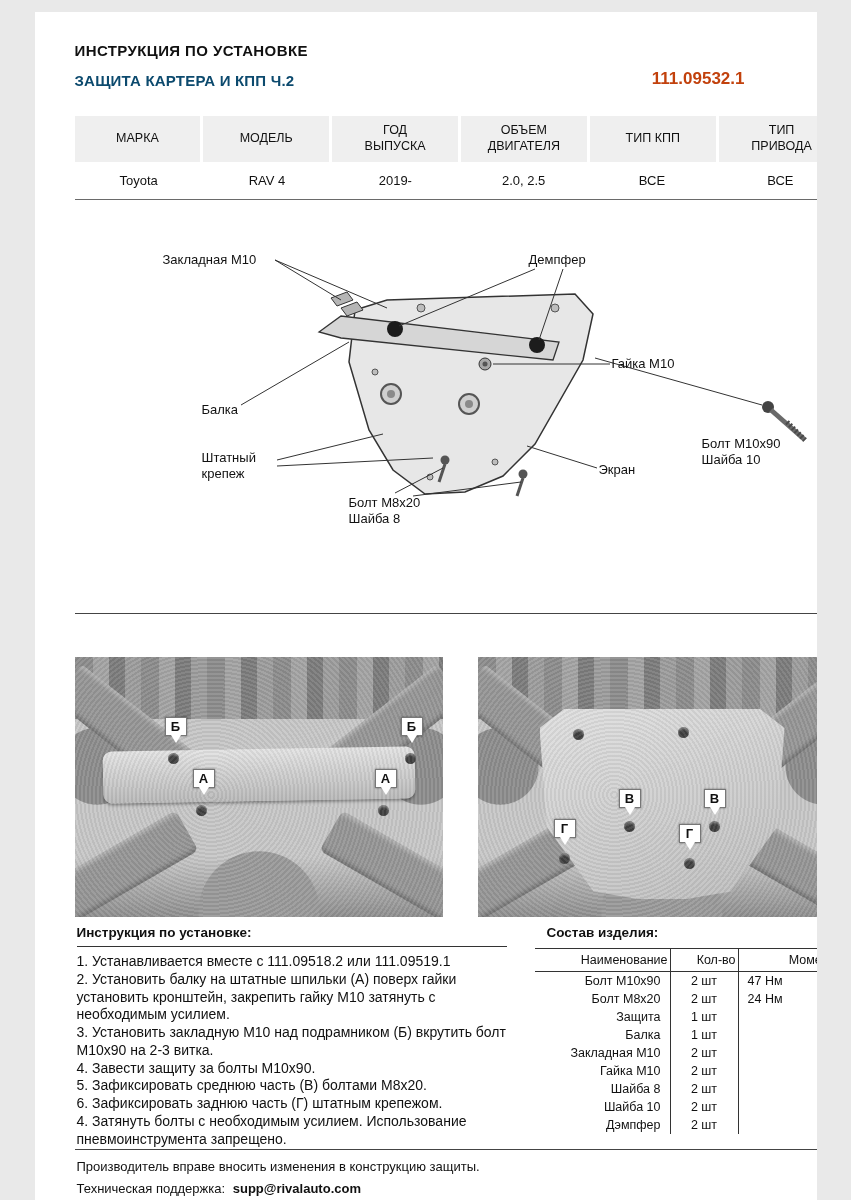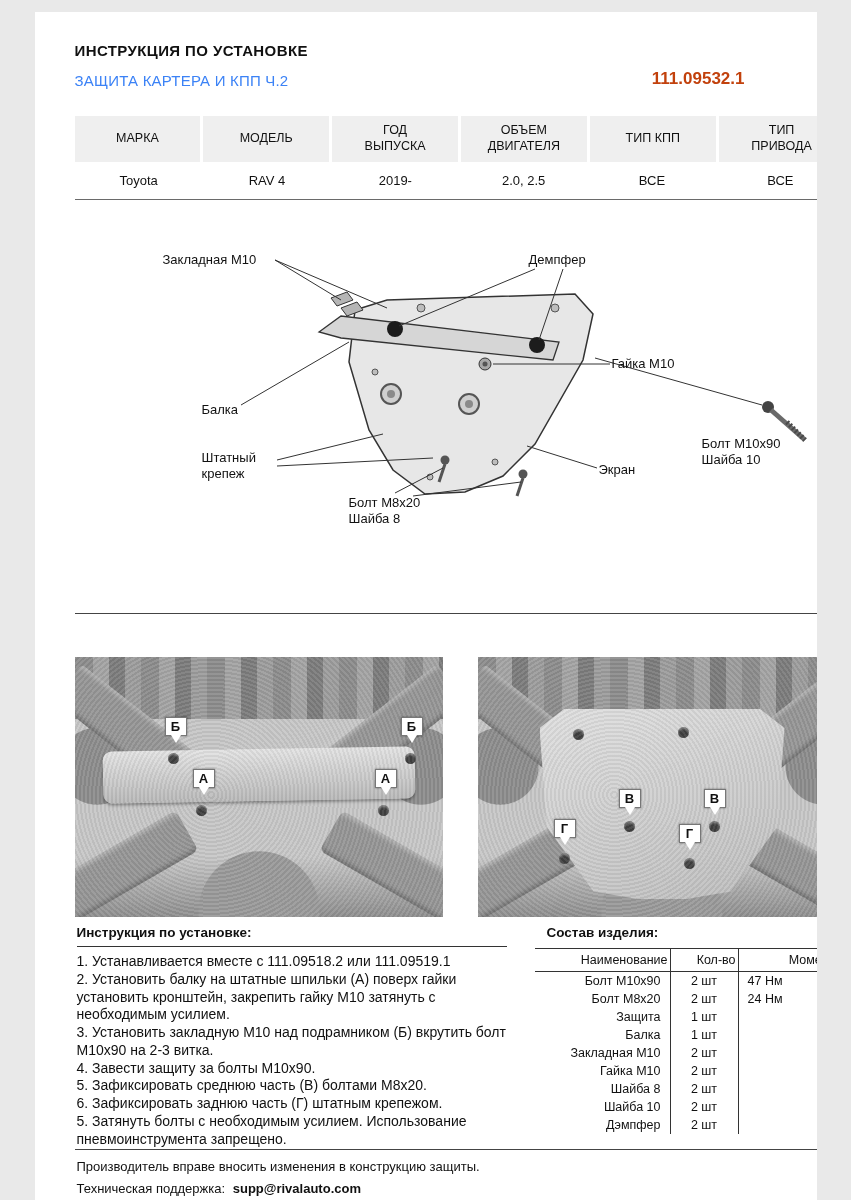--- a/index.html
+++ b/index.html
@@ -4,21 +4,21 @@
 <style>
   * { margin:0; padding:0; box-sizing:border-box; }
   html,body { background:#e9e9e9; }
   .page {
     position:relative; width:782px; height:1200px; margin:12px auto;
     background:#ffffff; font-family:"Liberation Sans", sans-serif; color:#111;
     overflow:hidden;
   }
   
   .doc-title { position:absolute; left:40px; top:30px; font-size:15px; font-weight:bold; letter-spacing:.4px; }
-  .doc-subtitle { position:absolute; left:40px; top:60px; font-size:15px; font-weight:normal; color:#3b82f6; letter-spacing:.2px; }
+  .doc-subtitle { position:absolute; left:40px; top:60px; font-size:15px; font-weight:bold; color:#0c4a6e; letter-spacing:.2px; }
   .part-number { position:absolute; right:72px; top:57px; font-size:17px; font-weight:bold; color:#c2410c; }
 
   
   .spec-table { position:absolute; left:40px; top:104px; width:770px; }
   .spec-head { display:flex;align-items:center; }
   .spec-head .cell {
     flex:1; background:#efefef; height:46px; display:flex; align-items:center; justify-content:center;
     text-align:center; font-size:12.5px; white-space:pre-line; line-height:1.25; border-left:3px solid #fff;
   }
   .spec-head .cell:first-child { border-left:none; }
@@ -243,21 +243,21 @@
 
   <div class="instructions">
     <div class="sec-heading">Инструкция по установке:</div>
     <div class="instr-rule"></div>
     <div class="instr-item">1. Устанавливается вместе с 111.09518.2 или 111.09519.1</div>
     <div class="instr-item">2. Установить балку на штатные шпильки (А) поверх гайки установить кронштейн, закрепить гайку М10 затянуть с необходимым усилием.</div>
     <div class="instr-item">3. Установить закладную М10 над подрамником (Б) вкрутить болт М10х90 на 2-3 витка.</div>
     <div class="instr-item">4. Завести защиту за болты М10х90.</div>
     <div class="instr-item">5. Зафиксировать среднюю часть (В) болтами М8х20.</div>
     <div class="instr-item">6. Зафиксировать заднюю часть (Г) штатным крепежом.</div>
-    <div class="instr-item">5. Затянуть болты с необходимым усилием. Использование пневмоинструмента запрещено.</div>
+    <div class="instr-item">4. Затянуть болты с необходимым усилием. Использование пневмоинструмента запрещено.</div>
   </div>
 
   <div class="parts">
     <div class="sec-heading">Состав изделия:</div>
     <div class="parts-table">
       <div class="prow phead">
         <div class="c c1">Наименование</div>
         <div class="c c2">Кол-во</div>
         <div class="c c3">Момент затяжки</div>
       </div>

